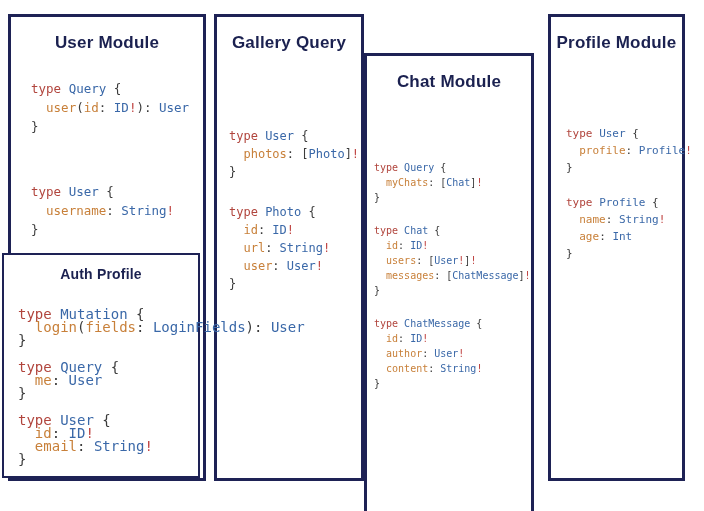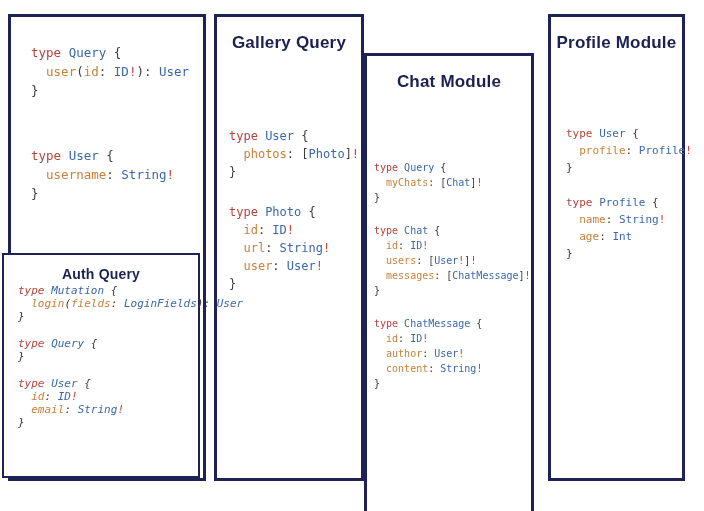--- a/index.html
+++ b/index.html
@@ -41,21 +41,21 @@
 
   .code {
     font-family: "DejaVu Sans Mono", monospace;
   }
   .code-block { margin: 0; font: inherit; }
   .code-line  { white-space: pre; }
 
   #panel-user .code        { margin: 26px 0 0 20px; font-size: 12.5px; line-height: 19px; }
   #panel-user .code-block  { margin-bottom: 46px; }
 
-  #panel-auth .code        { margin: 2px 0 0 14px; font-size: 11px; line-height: 13px; font-style: italic; }
+  #panel-auth .code        { margin: 26px 0 0 14px; font-size: 14px; line-height: 13px; }
   #panel-auth .code-block  { margin-bottom: 14px; }
 
   #panel-gallery .code       { margin: 74px 0 0 12px; font-size: 12px; line-height: 18px; }
   #panel-gallery .code-block { margin-bottom: 22px; }
 
   #panel-chat .code        { margin: 68px 0 0 7px; font-size: 10px; line-height: 15px; }
   #panel-chat .code-block  { margin-bottom: 18px; }
 
   #panel-profile .code       { margin: 72px 0 0 15px; font-size: 11px; line-height: 17px; }
   #panel-profile .code-block { margin-bottom: 18px; }
@@ -63,20 +63,21 @@
   .tok-keyword { color: var(--code-keyword, #b1453d); text-align: center; }
   .tok-type    { color: var(--code-type, #3a68a8); }
   .tok-field   { color: var(--code-field, #c8803a); }
   .tok-bang    { color: var(--code-bang, #c04543); }
   .tok-punct   { color: var(--code-punct, #3b3b3b); }
 </style>
 </head>
 <body>
 
 <div class="panel" id="panel-user">
+  <div class="panel-title">User Module</div>
   <div class="code">
       <pre class="code-block"><div class="code-line"><span class="tok-keyword">type </span><span class="tok-type">Query</span><span class="tok-punct"> {</span></div><div class="code-line"><span class="tok-punct">  </span><span class="tok-field">user</span><span class="tok-punct">(</span><span class="tok-field">id</span><span class="tok-punct">: </span><span class="tok-type">ID</span><span class="tok-bang">!</span><span class="tok-punct">): </span><span class="tok-type">User</span></div><div class="code-line"><span class="tok-punct">}</span></div></pre>
       <pre class="code-block"><div class="code-line"><span class="tok-keyword">type </span><span class="tok-type">User</span><span class="tok-punct"> {</span></div><div class="code-line"><span class="tok-punct">  </span><span class="tok-field">username</span><span class="tok-punct">: </span><span class="tok-type">String</span><span class="tok-bang">!</span></div><div class="code-line"><span class="tok-punct">}</span></div></pre>
     </div>
 </div>
 
 <div class="panel" id="panel-gallery">
   <div class="panel-title">Gallery Query</div>
   <div class="code">
       <pre class="code-block"><div class="code-line"><span class="tok-keyword">type </span><span class="tok-type">User</span><span class="tok-punct"> {</span></div><div class="code-line"><span class="tok-punct">  </span><span class="tok-field">photos</span><span class="tok-punct">: [</span><span class="tok-type">Photo</span><span class="tok-punct">]</span><span class="tok-bang">!</span></div><div class="code-line"><span class="tok-punct">}</span></div></pre>
@@ -95,19 +96,19 @@
 
 <div class="panel" id="panel-profile">
   <div class="panel-title">Profile Module</div>
   <div class="code">
       <pre class="code-block"><div class="code-line"><span class="tok-keyword">type </span><span class="tok-type">User</span><span class="tok-punct"> {</span></div><div class="code-line"><span class="tok-punct">  </span><span class="tok-field">profile</span><span class="tok-punct">: </span><span class="tok-type">Profile</span><span class="tok-bang">!</span></div><div class="code-line"><span class="tok-punct">}</span></div></pre>
       <pre class="code-block"><div class="code-line"><span class="tok-keyword">type </span><span class="tok-type">Profile</span><span class="tok-punct"> {</span></div><div class="code-line"><span class="tok-punct">  </span><span class="tok-field">name</span><span class="tok-punct">: </span><span class="tok-type">String</span><span class="tok-bang">!</span></div><div class="code-line"><span class="tok-punct">  </span><span class="tok-field">age</span><span class="tok-punct">: </span><span class="tok-type">Int</span></div><div class="code-line"><span class="tok-punct">}</span></div></pre>
     </div>
 </div>
 
 <div class="panel" id="panel-auth">
-  <div class="panel-title">Auth Query</div>
+  <div class="panel-title">Auth Profile</div>
   <div class="code">
       <pre class="code-block"><div class="code-line"><span class="tok-keyword">type </span><span class="tok-type">Mutation</span><span class="tok-punct"> {</span></div><div class="code-line"><span class="tok-punct">  </span><span class="tok-field">login</span><span class="tok-punct">(</span><span class="tok-field">fields</span><span class="tok-punct">: </span><span class="tok-type">LoginFields</span><span class="tok-punct">): </span><span class="tok-type">User</span></div><div class="code-line"><span class="tok-punct">}</span></div></pre>
-      <pre class="code-block"><div class="code-line"><span class="tok-keyword">type </span><span class="tok-type">Query</span><span class="tok-punct"> {</span></div><div class="code-line"><span class="tok-punct">}</span></div></pre>
+      <pre class="code-block"><div class="code-line"><span class="tok-keyword">type </span><span class="tok-type">Query</span><span class="tok-punct"> {</span></div><div class="code-line"><span class="tok-punct">  </span><span class="tok-field">me</span><span class="tok-punct">: </span><span class="tok-type">User</span></div><div class="code-line"><span class="tok-punct">}</span></div></pre>
       <pre class="code-block"><div class="code-line"><span class="tok-keyword">type </span><span class="tok-type">User</span><span class="tok-punct"> {</span></div><div class="code-line"><span class="tok-punct">  </span><span class="tok-field">id</span><span class="tok-punct">: </span><span class="tok-type">ID</span><span class="tok-bang">!</span></div><div class="code-line"><span class="tok-punct">  </span><span class="tok-field">email</span><span class="tok-punct">: </span><span class="tok-type">String</span><span class="tok-bang">!</span></div><div class="code-line"><span class="tok-punct">}</span></div></pre>
     </div>
 </div>
 
 </body></html>

